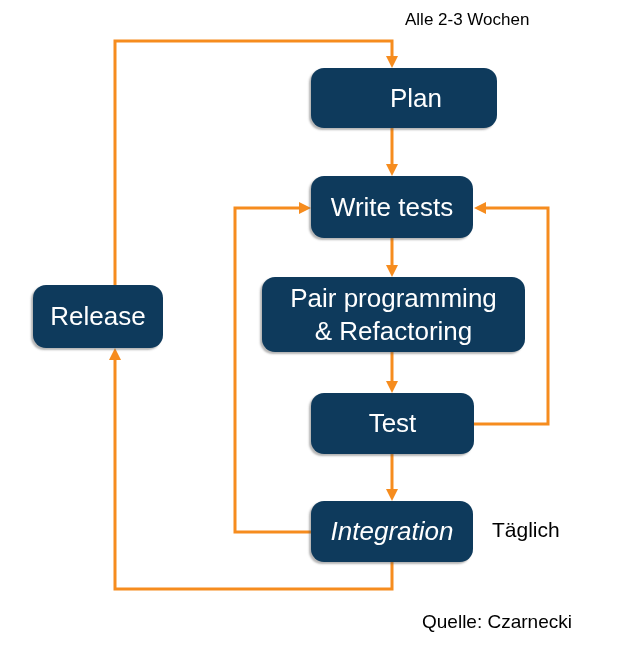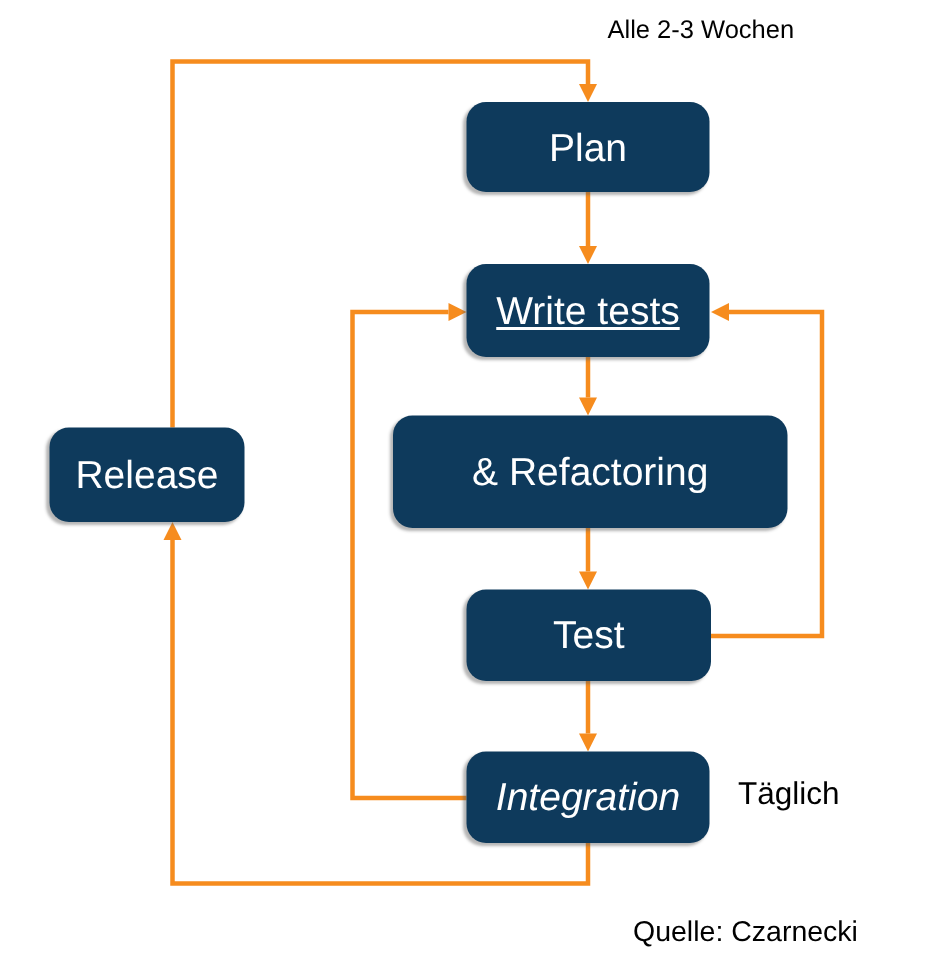--- a/index.html
+++ b/index.html
@@ -29,22 +29,22 @@
     border-radius: 13px;
     display: flex;
     flex-direction: column;
     align-items: center;
     justify-content: center;
     font-size: 26px;
     line-height: 33px;
     text-align: center;
     box-shadow: -2px 2px 2px rgba(90,90,90,0.45);
   }
-  .node-plan        { left: 311px; top:  68px; width: 162px; height: 60px; }
-  .node-write-tests { left: 311px; top: 176px; width: 162px; height: 62px; text-decoration: underline; }
+  .node-plan        { left: 311px; top:  68px; width: 162px; height: 60px; padding-left: 24px; }
+  .node-write-tests { left: 311px; top: 176px; width: 162px; height: 62px; }
   .node-pair        { left: 262px; top: 277px; width: 263px; height: 75px; }
   .node-test        { left: 311px; top: 393px; width: 163px; height: 61px; }
   .node-release     { left:  33px; top: 285px; width: 130px; height: 63px; }
   .node-integration { left: 311px; top: 501px; width: 162px; height: 61px; font-style: italic; }
   .annotation {
     position: absolute;
     color: #000000;
     white-space: nowrap;
   }
   .annotation-cycle  { left: 405px; top:  10px; font-size: 17px; }
@@ -87,20 +87,21 @@
 
   <div class="node node-plan">
     <span>Plan</span>
   </div>
 
   <div class="node node-write-tests">
     <span>Write tests</span>
   </div>
 
   <div class="node node-pair">
+    <span>Pair programming</span>
     <span>&amp; Refactoring</span>
   </div>
 
   <div class="node node-test">
     <span>Test</span>
   </div>
 
   <div class="node node-release">
     <span>Release</span>
   </div>

